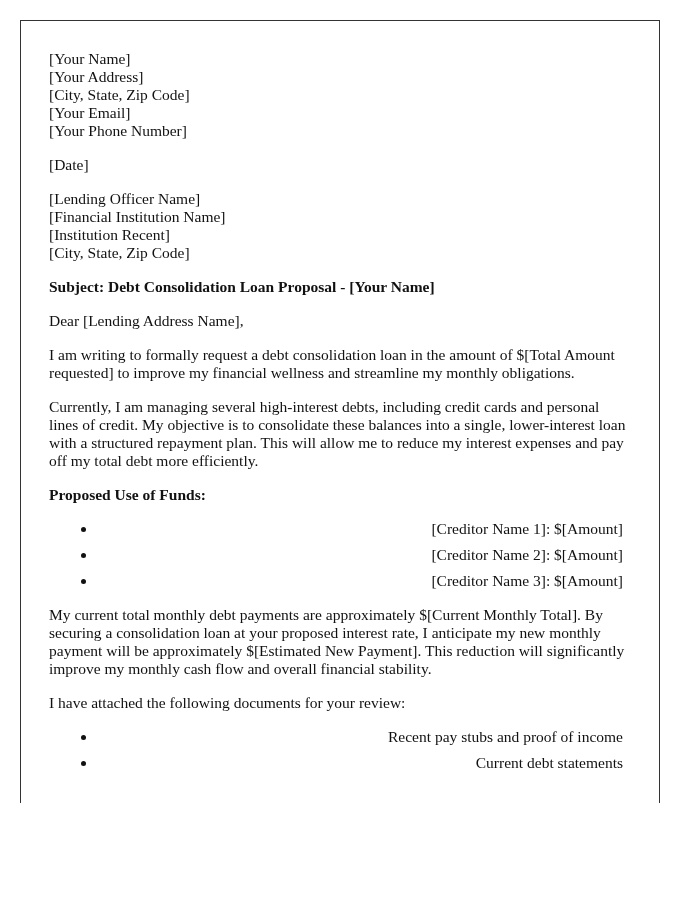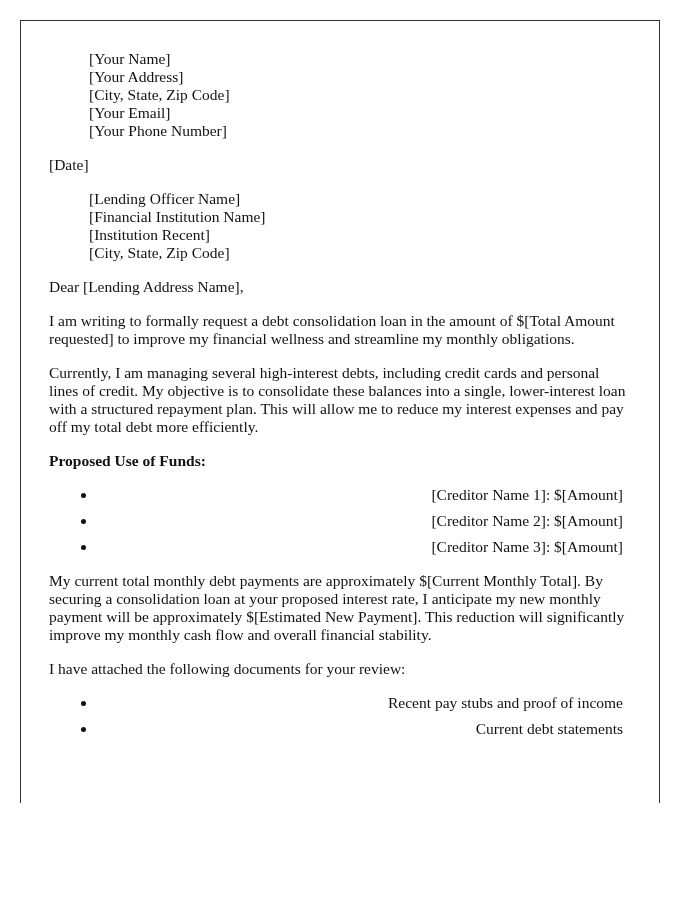--- a/index.html
+++ b/index.html
@@ -27,21 +27,21 @@
       border: 1px solid #333333;
       box-sizing: border-box;
       background: #ffffff;
       padding: 29px 28px 20px 28px;
       font-family: "Liberation Serif", serif;
       font-size: 15.5px;
       line-height: 18px;
       color: #111111;
     }
     .block { margin: 0 0 16px 0; }
-    .line { display: block; white-space: nowrap; margin-left: 40px; }
+    .line { display: block; white-space: nowrap; }
     p { margin: 0 0 16px 0; }
     .subject, .section-heading {
       font-weight: bold;
       margin: 0 0 16px 0;
     }
     ul {
       margin: 0 0 16px 0;
       padding-left: 40px;
     }
     li { margin: 8px; text-align: right; }
@@ -62,20 +62,21 @@
 
     <p>[Date]</p>
 
     <div class="block">
       <span class="line">[Lending Officer Name]</span>
       <span class="line">[Financial Institution Name]</span>
       <span class="line">[Institution Recent]</span>
       <span class="line">[City, State, Zip Code]</span>
     </div>
 
+    <p class="subject">Subject: Debt Consolidation Loan Proposal - [Your Name]</p>
 
     <p>Dear [Lending Address Name],</p>
 
     <p>I am writing to formally request a debt consolidation loan in the amount of $[Total Amount requested] to improve my financial wellness and streamline my monthly obligations.</p>
 
     <p>Currently, I am managing several high-interest debts, including credit cards and personal lines of credit. My objective is to consolidate these balances into a single, lower-interest loan with a structured repayment plan. This will allow me to reduce my interest expenses and pay off my total debt more efficiently.</p>
 
     <p class="section-heading">Proposed Use of Funds:</p>
 
     <ul>

